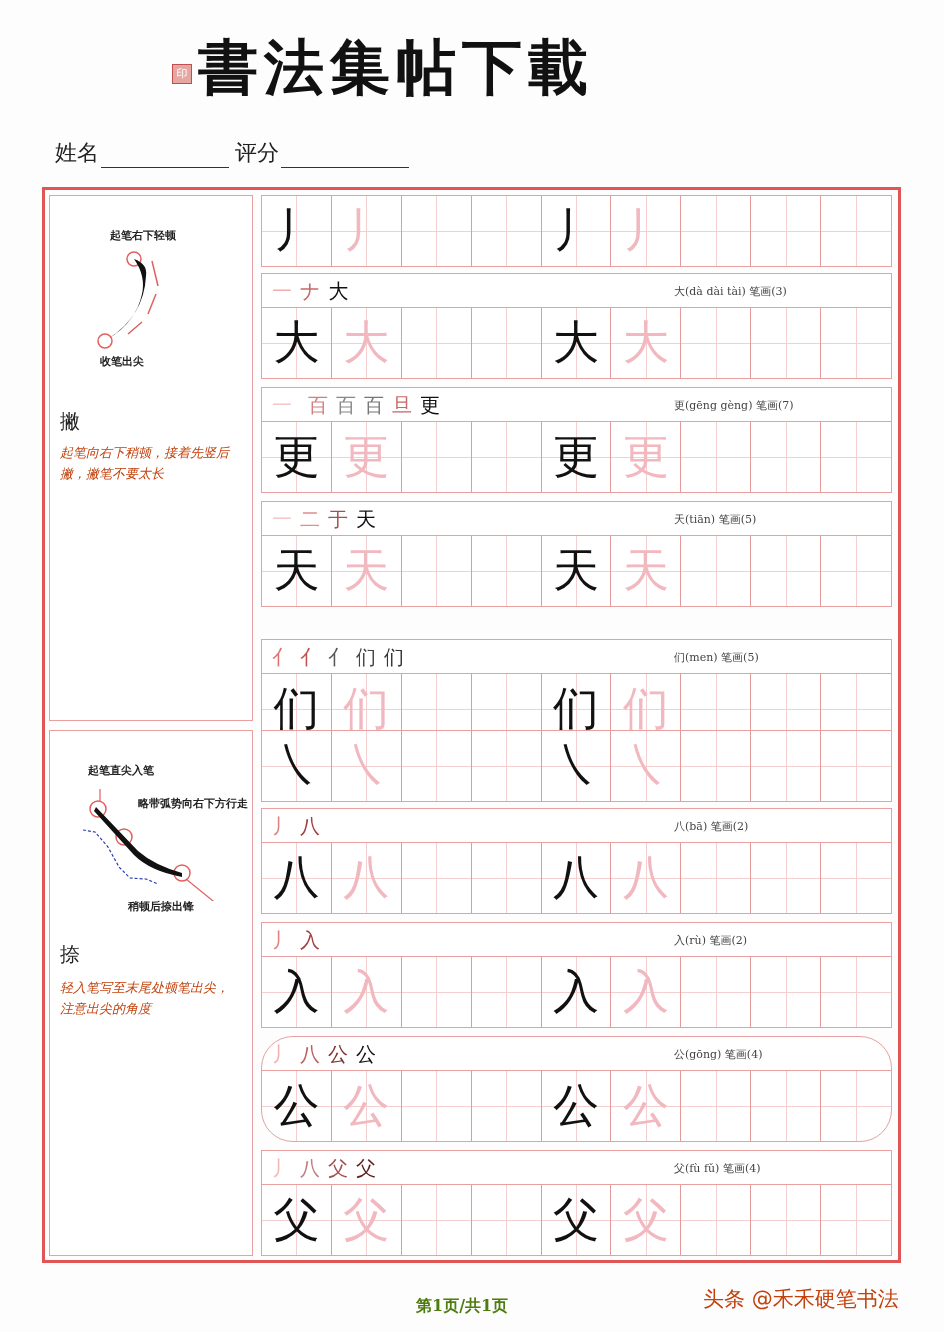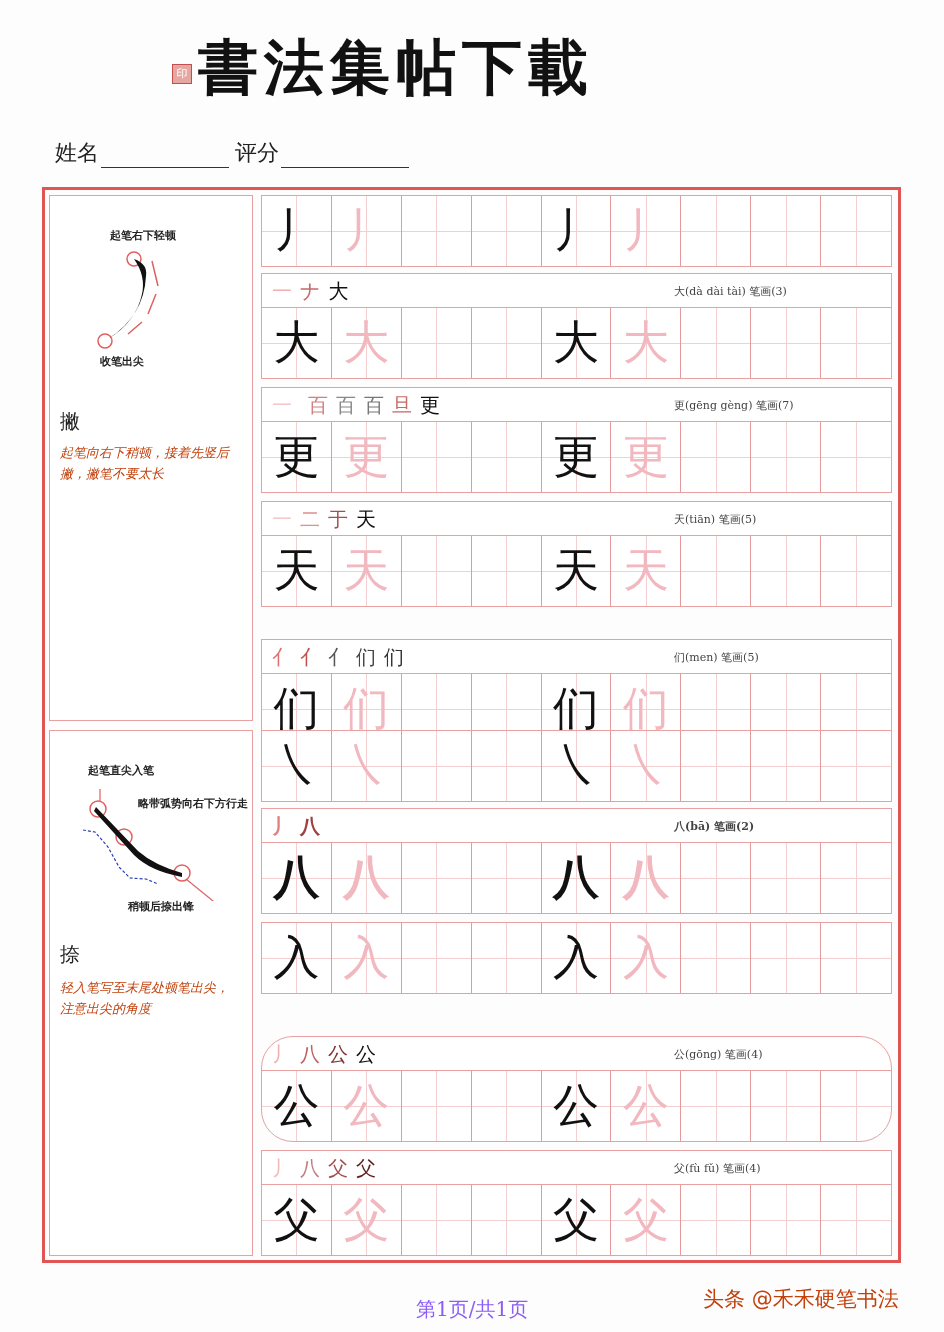--- a/index.html
+++ b/index.html
@@ -32,21 +32,21 @@
   .pinyin { position: absolute; left: 412px; top: 10px; font-size: 11px; color: #444; white-space: nowrap; }
   .grid-row { height: 70px; display: flex; }
   .cell { width: 70px; height: 70px; border-right: 1.5px solid #e29a9a; position: relative; }
   .cell:last-child { border-right: none; }
   .cell::before { content: ""; position: absolute; left: 50%; top: 0; bottom: 0; border-left: 1px solid #f3cfcf; }
   .cell::after { content: ""; position: absolute; top: 50%; left: 0; right: 0; border-top: 1px solid #f3cfcf; }
   .glyph { position: absolute; left: 0; top: 0; width: 100%; height: 100%; display: flex; align-items: center; justify-content: center; font-size: 46px; z-index: 2; font-family: "DejaVu Serif", serif; }
   .glyph.black { color: #111; }
   .glyph.trace { color: #f2b8c0; }
 
-  .footer-page { position: absolute; left: 416px; top: 1296px; font-size: 20px; color: #8b5cf6; font-weight: normal; }
+  .footer-page { position: absolute; left: 416px; top: 1296px; font-size: 16px; color: #4d7c0f; font-weight: bold; }
   .watermark { position: absolute; left: 703px; top: 1285px; font-family: "DejaVu Sans", sans-serif; font-size: 21px; color: #c2410c; white-space: nowrap; }
 </style>
 </head>
 <body>
 
 <div class="title-wrap">
   <div class="seal">印</div>
   <div class="title">書法集帖下載</div>
 </div>
 
@@ -242,21 +242,21 @@
       </div>
     <div class="cell">
         <div class="glyph trace">㇏</div>
       </div>
     <div class="cell"></div>
     <div class="cell"></div>
     <div class="cell"></div>
   </div>
 </div>
 
-<div class="block" style="top:808px;font-weight:bold;">
+<div class="block" style="top:808px;">
   <div class="block-header">
     <div class="order-seq">
       <span style="color:#e08080">丿</span><span style="color:#a04040">八</span>
     </div>
     <div class="pinyin">八(bā) 笔画(2)</div>
   </div>
   <div class="grid-row">
     <div class="cell">
         <div class="glyph black">八</div>
       </div>
@@ -271,20 +271,26 @@
     <div class="cell">
         <div class="glyph trace">八</div>
       </div>
     <div class="cell"></div>
     <div class="cell"></div>
     <div class="cell"></div>
   </div>
 </div>
 
 <div class="block" style="top:922px;">
+  <div class="block-header">
+    <div class="order-seq">
+      <span style="color:#e08080">丿</span><span style="color:#a04040">入</span>
+    </div>
+    <div class="pinyin">入(rù) 笔画(2)</div>
+  </div>
   <div class="grid-row">
     <div class="cell">
         <div class="glyph black">入</div>
       </div>
     <div class="cell">
         <div class="glyph trace">入</div>
       </div>
     <div class="cell"></div>
     <div class="cell"></div>
     <div class="cell">

